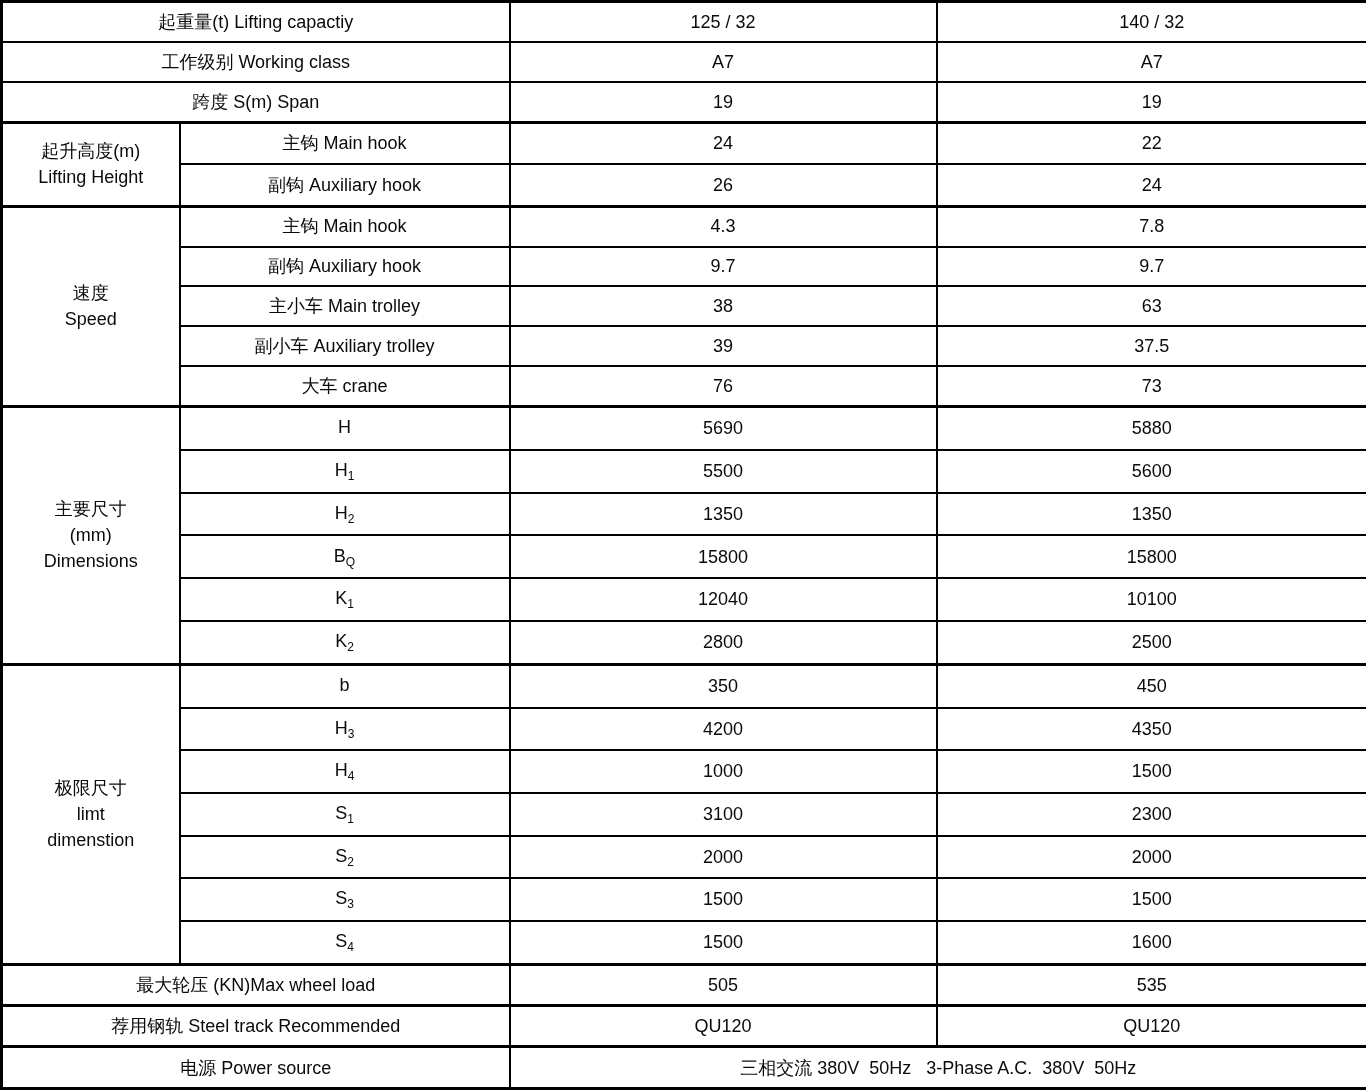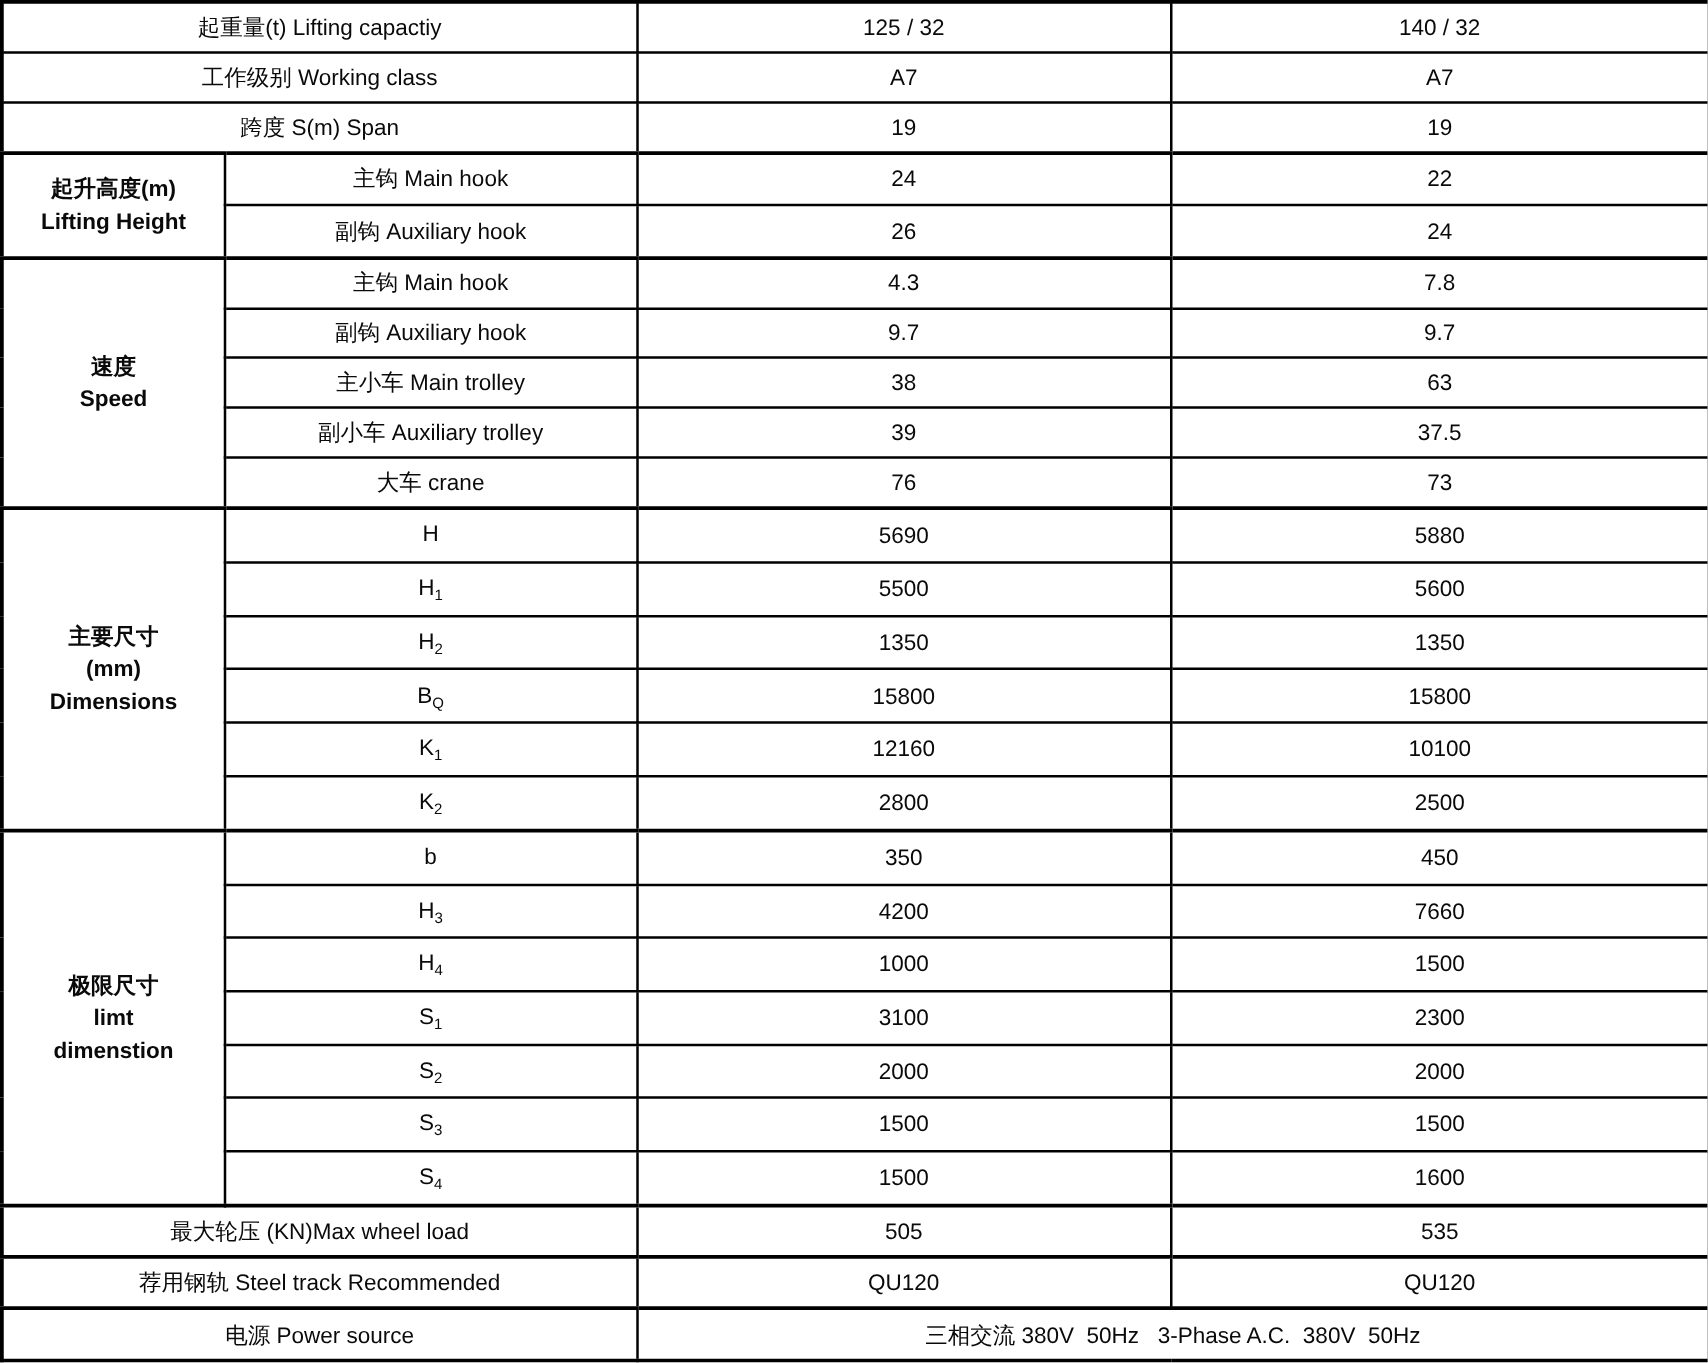--- a/index.html
+++ b/index.html
@@ -20,21 +20,21 @@
   }
   td {
     border: 2px solid #000;
     text-align: center;
     vertical-align: middle;
     padding: 0 4px;
     line-height: 1.35;
     overflow: hidden;
   }
   tr.sec > td { border-top-width: 3px; }
-  .grp-line { line-height: 1.45; font-weight: bold; }
+  .grp-line { line-height: 1.45; }
   .sub {
     font-size: 12px;
     vertical-align: -4px;
     letter-spacing: 0;
   }
   .pre { white-space: pre-wrap; }
 </style>
 </head>
 <body>
 
@@ -130,21 +130,21 @@
       <td>1350</td>
       <td>1350</td>
     </tr>
     <tr>
       <td><span>B</span><span class="sub">Q</span></td>
       <td>15800</td>
       <td>15800</td>
     </tr>
     <tr>
       <td><span>K</span><span class="sub">1</span></td>
-      <td>12160</td>
+      <td>12040</td>
       <td>10100</td>
     </tr>
     <tr>
       <td><span>K</span><span class="sub">2</span></td>
       <td>2800</td>
       <td>2500</td>
     </tr>
 
     <tr class="sec">
       <td rowspan="7">
@@ -152,21 +152,21 @@
         <div class="grp-line">limt</div>
         <div class="grp-line">dimenstion</div>
       </td>
       <td><span>b</span><span class="sub"></span></td>
       <td>350</td>
       <td>450</td>
     </tr>
     <tr>
       <td><span>H</span><span class="sub">3</span></td>
       <td>4200</td>
-      <td>7660</td>
+      <td>4350</td>
     </tr>
     <tr>
       <td><span>H</span><span class="sub">4</span></td>
       <td>1000</td>
       <td>1500</td>
     </tr>
     <tr>
       <td><span>S</span><span class="sub">1</span></td>
       <td>3100</td>
       <td>2300</td>

